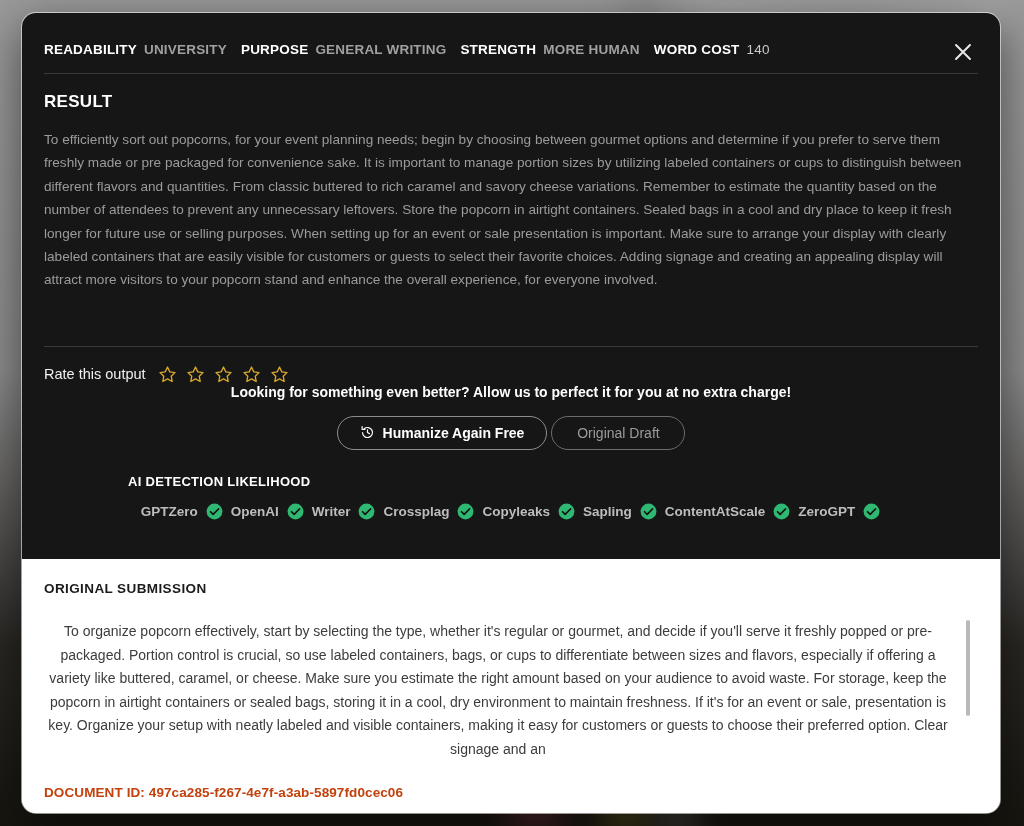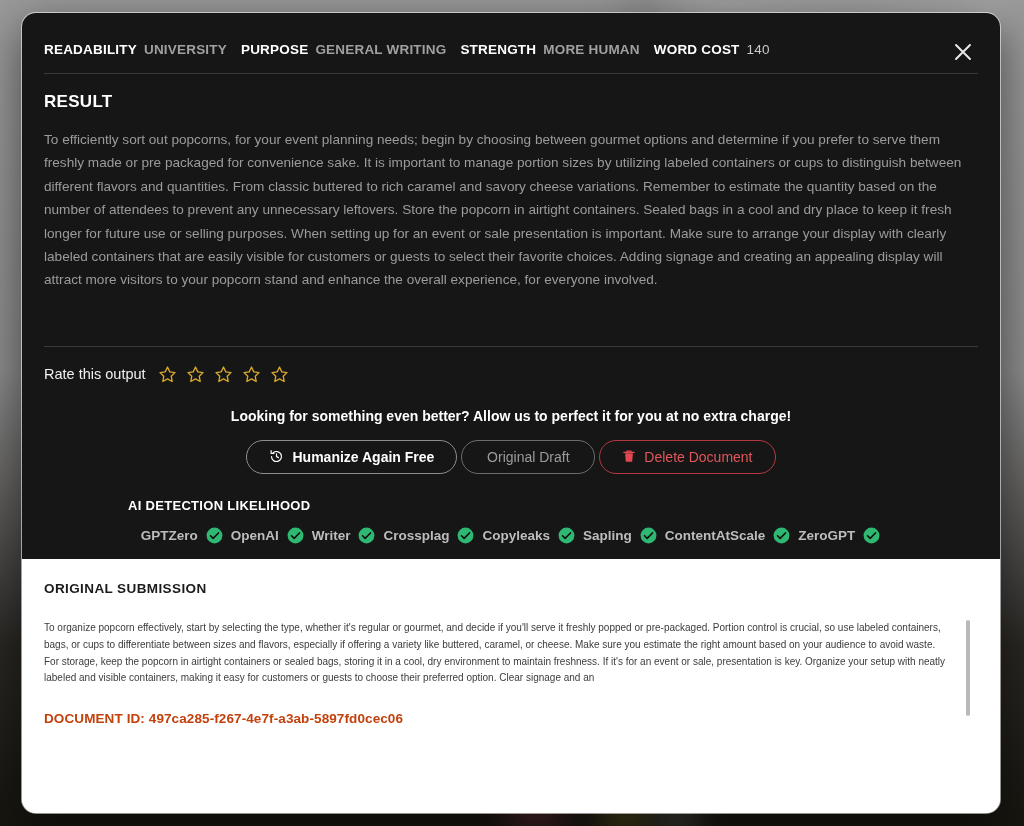--- a/index.html
+++ b/index.html
@@ -172,21 +172,20 @@
   }
   .stars { display: flex; gap: 9px; }
   .star { cursor: pointer; display: block; }
 
   
   .promo {
     text-align: center;
     color: #ffffff;
     font-size: 14px;
     font-weight: bold;
-    margin-top: 24px;
   }
   .btn-row {
     display: flex;
     justify-content: center;
     gap: 4px;
     margin-top: 16px;
   }
   .pill {
     height: 34px;
     border-radius: 18px;
@@ -253,22 +252,23 @@
     font-weight: bold;
     letter-spacing: .4px;
   }
   .orig-body-wrap {
     position: relative;
     margin-top: 24px;
     padding-right: 24px;
   }
   #original-text {
     color: #3c3c3c;
-    font-size: 10px;
+    font-size: 14px;
     line-height: 1.68;
+    text-align: center;
   }
   #orig-scrollbar {
     position: absolute;
     top: 0;
     right: 6px;
     width: 4px;
     height: 96px;
     background: #b9b9b9;
     border-radius: 2px;
     cursor: pointer;
@@ -356,30 +356,20 @@
             <path d="M12 7.6 V12 l3 1.8" fill="none" stroke="#ffffff" stroke-width="1.9" stroke-linecap="round"></path>
           </svg>
         </span>
         <span>Humanize Again Free</span>
       </button>
 
       <button class="pill" id="original-draft-btn">
         <span>Original Draft</span>
       </button>
 
-      <button class="pill" id="delete-document-btn">
-        <span style="display:flex;align-items:center;">
-          <svg width="14" height="15" viewBox="0 0 20 22" aria-hidden="true">
-            <path d="M2.5 5 H17.5" stroke="#e2484f" stroke-width="2" stroke-linecap="round"></path>
-            <path d="M7 5 V3.2 h6 V5" fill="none" stroke="#e2484f" stroke-width="2" stroke-linejoin="round"></path>
-            <path d="M4.3 6.4 h11.4 l-1 12.2 h-9.4 Z" fill="#e2484f"></path>
-          </svg>
-        </span>
-        <span>Delete Document</span>
-      </button>
     </div>
 
     <div class="detect-title">AI DETECTION LIKELIHOOD</div>
 
     <div class="detect-row">
       <span class="detect-name">GPTZero</span>
       <svg class="check-icon" width="19" height="19" viewBox="0 0 24 24">
           <circle cx="12" cy="12" r="10" fill="#2EB872"></circle>
           <path d="M7 12.3 l3.3 3.3 L17 8.8" fill="none" stroke="#111" stroke-width="2.1" stroke-linecap="round" stroke-linejoin="round"></path>
         </svg>

